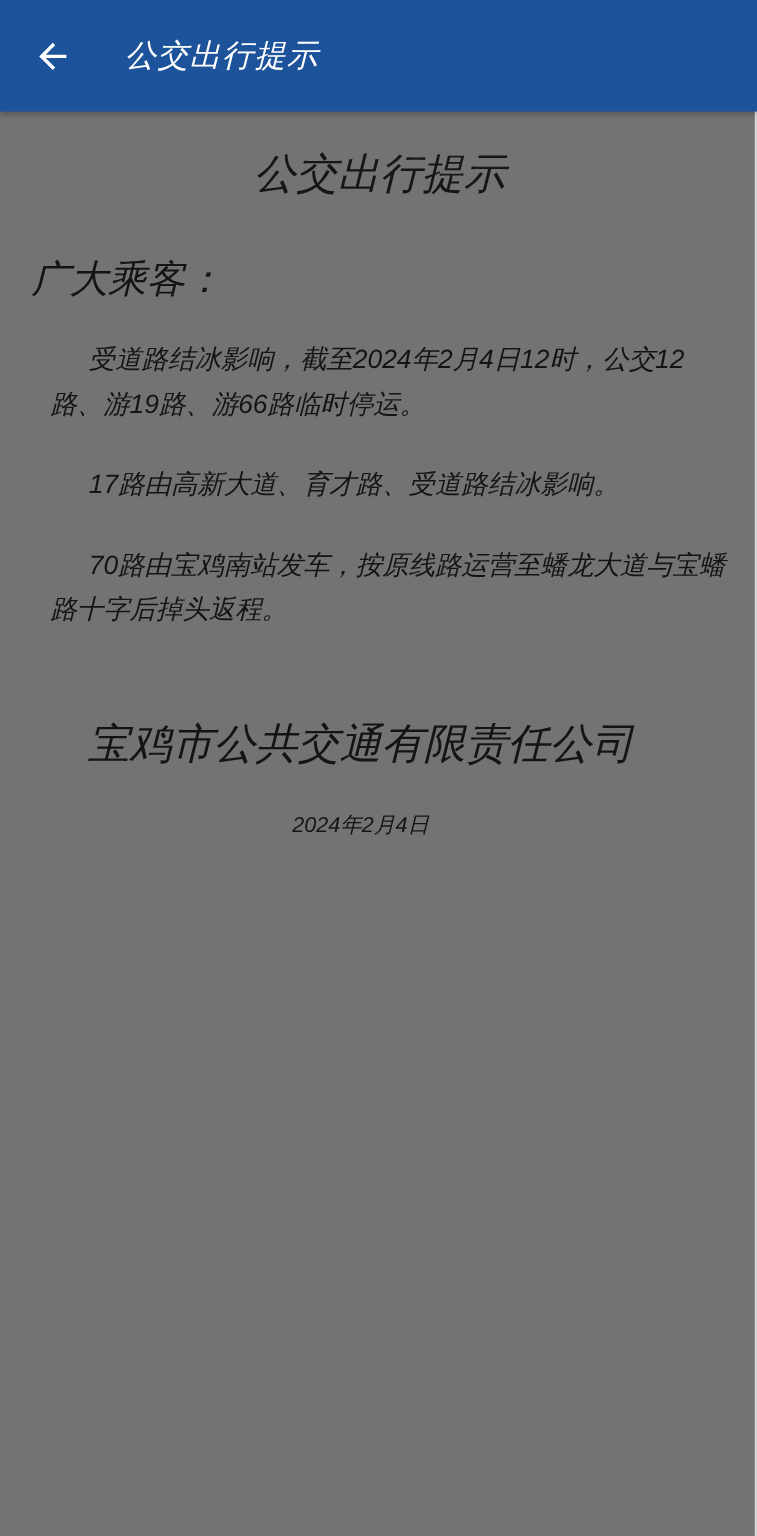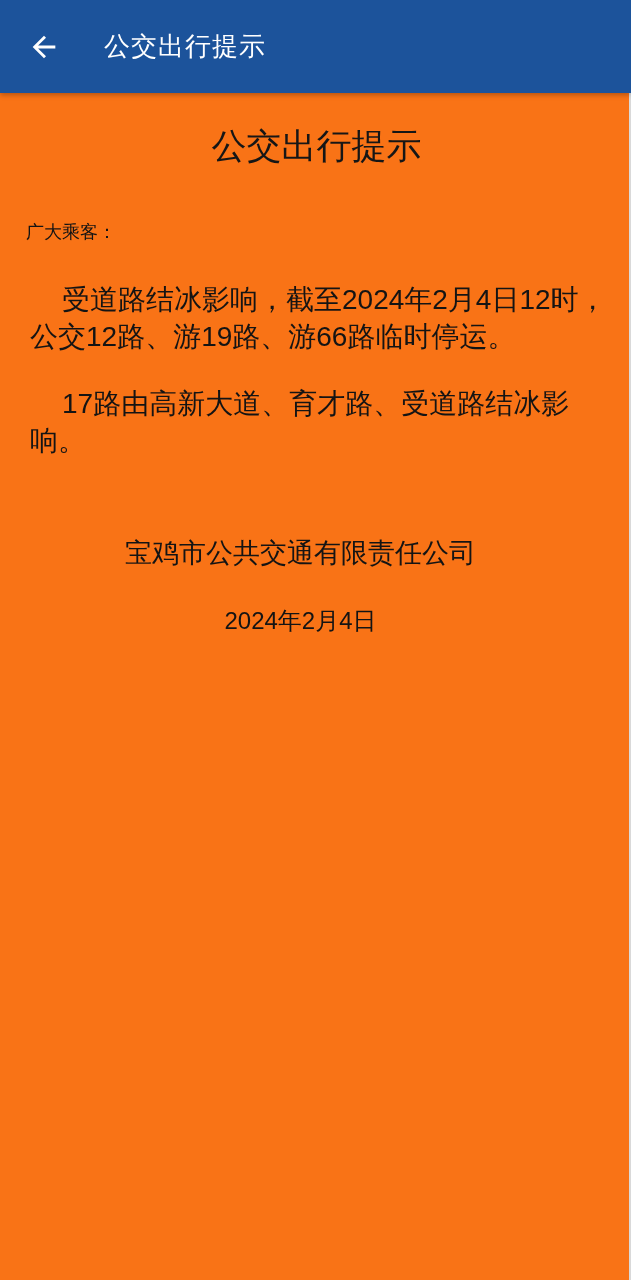--- a/index.html
+++ b/index.html
@@ -5,23 +5,24 @@
   html, body {
     margin: 0;
     padding: 0;
     background: #ffffff;
     font-family: "Liberation Sans", "DejaVu Sans", sans-serif;
   }
   .screen {
     position: relative;
     width: 631px;
     height: 1280px;
-    background: #f97316;
+    background: #737373;
     overflow: hidden;
     color: #141414;
+    font-style: italic;
   }
   .screen::after {            
     content: "";
     position: absolute;
     top: 0; right: 0;
     width: 2px; height: 100%;
     background: #d9d9d9;
   }
   .appbar {
     height: 93px;
@@ -57,41 +58,41 @@
   }
   .notice-title {
     font-size: 35px;
     line-height: 40px;
     font-weight: 400;
     text-align: center;
     margin: 33px 0 0 0;
     color: #161616;
   }
   .salutation {
-    font-size: 18px;
+    font-size: 32px;
     line-height: 37px;
     margin: 48px 0 0 0;
   }
   .para {
-    font-size: 28px;
+    font-size: 22px;
     line-height: 37px;
-    margin: 30px 0 0 4px;
+    margin: 30px 0 0 16px;
     text-indent: 32px;
   }
   .signature-block {
     text-align: center;
     padding-right: 32px;
   }
   .signature {
-    font-size: 27px;
+    font-size: 35px;
     line-height: 37px;
     margin: 76px 0 0 0;
   }
   .date {
-    font-size: 24px;
+    font-size: 18px;
     line-height: 37px;
     margin: 30px 0 0 0;
   }
 </style>
 </head>
 <body>
 
 <div class="screen">
 
   <header class="appbar">
@@ -106,20 +107,21 @@
   </header>
 
   <main class="content">
 
     <h1 class="notice-title">公交出行提示</h1>
 
     <p class="salutation">广大乘客：</p>
 
     <p class="para">受道路结冰影响，截至2024年2月4日12时，公交12路、游19路、游66路临时停运。</p>
     <p class="para">17路由高新大道、育才路、受道路结冰影响。</p>
+    <p class="para">70路由宝鸡南站发车，按原线路运营至蟠龙大道与宝蟠路十字后掉头返程。</p>
 
     <div class="signature-block">
       <p class="signature">宝鸡市公共交通有限责任公司</p>
       <p class="date">2024年2月4日</p>
     </div>
 
   </main>
 </div>
 
 </body></html>

